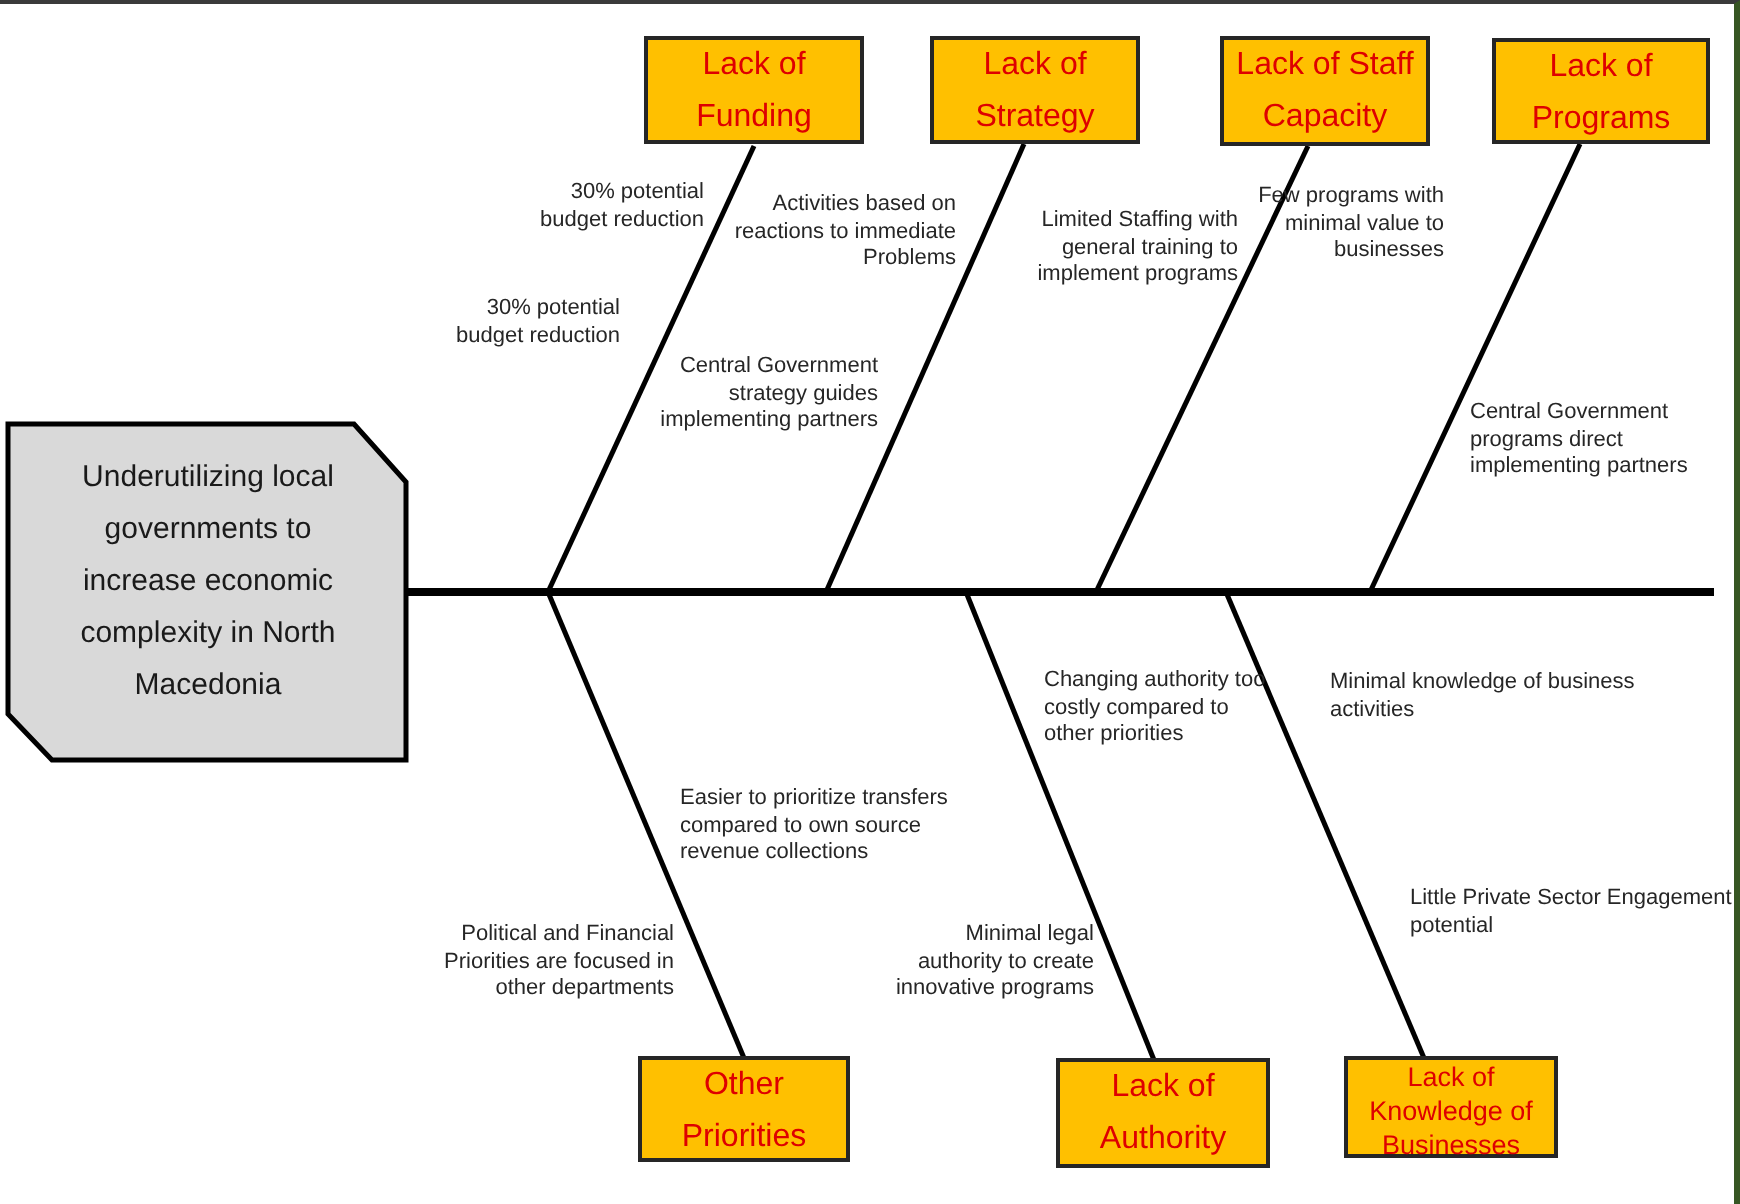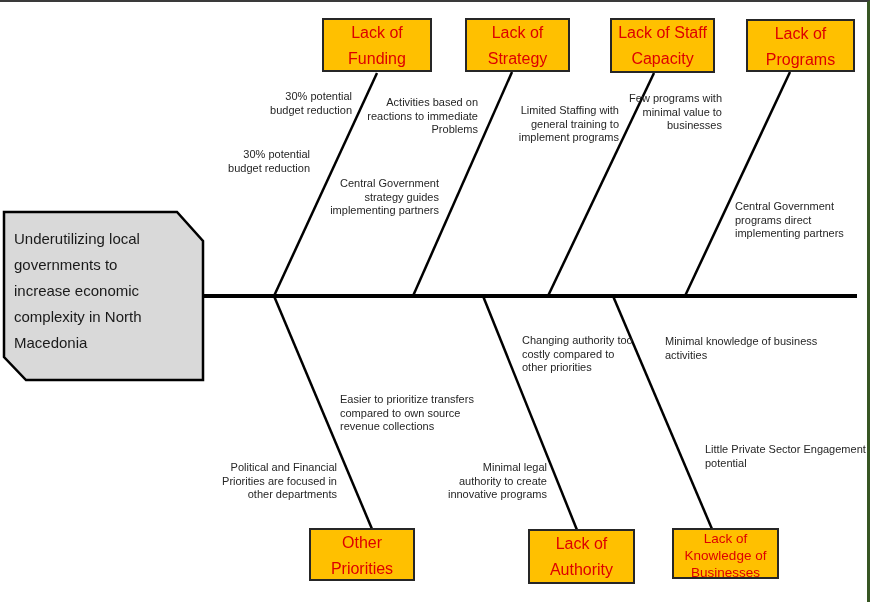--- a/index.html
+++ b/index.html
@@ -24,21 +24,21 @@
     overflow: hidden;
   }
   svg.lines { position: absolute; left: 0; top: 0; z-index: 1; }
   svg.lines line { stroke: var(--line); }
   svg.lines .spine { stroke-width: 4; }
   svg.lines .bone { stroke-width: 2.5; }
   svg.lines polygon { fill: var(--head-fill); stroke: var(--line); stroke-width: 2.5; }
   .head-text {
     position: absolute; z-index: 2;
     left: 14px; top: 224px; width: 180px;
-    text-align: left;
+    text-align: center;
     font-size: 15px; line-height: 26px;
     color: #1a1a1a;
     white-space: pre-line;
   }
   .cat-box {
     position: absolute; z-index: 2;
     background: var(--box-fill);
     border: 2px solid var(--box-border);
     display: flex; align-items: flex-start; justify-content: center;
     text-align: center;
@@ -94,21 +94,21 @@
   </div>
   <div class="cat-box" style="left:610px; top:16px; width:105px; height:55px;">
     <span class="cat-label">Lack of Staff
 Capacity</span>
   </div>
   <div class="cat-box" style="left:746px; top:17px; width:109px; height:53px;">
     <span class="cat-label">Lack of
 Programs</span>
   </div>
 
-  <div class="cat-box" style="left:309px; top:526px; width:106px; height:53px;">
+  <div class="cat-box" style="left:319px; top:526px; width:106px; height:53px;">
     <span class="cat-label">Other
 Priorities</span>
   </div>
   <div class="cat-box" style="left:528px; top:527px; width:107px; height:55px;">
     <span class="cat-label">Lack of
 Authority</span>
   </div>
   <div class="cat-box" style="left:672px; top:526px; width:107px; height:51px;">
     <span class="cat-label small">Lack of
 Knowledge of

